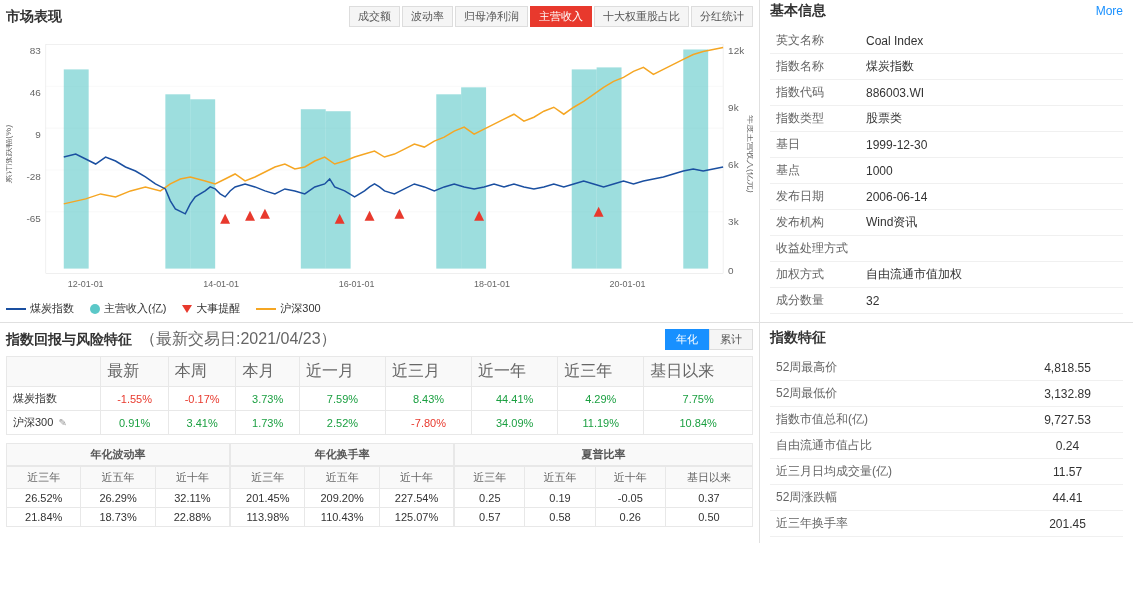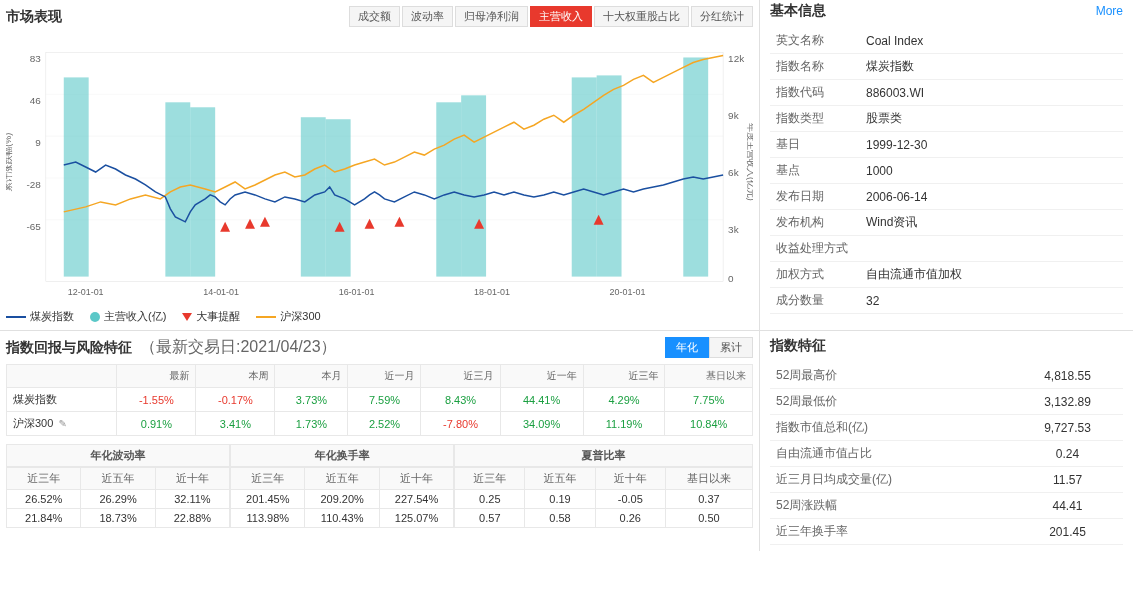--- a/index.html
+++ b/index.html
@@ -3,21 +3,21 @@
   <meta charset="utf-8">
   <style>
     * { box-sizing: border-box; margin: 0; padding: 0; }
     body { font-family: "Microsoft YaHei", "SimHei", Arial, sans-serif; font-size: 12px; background: #fff; color: #333; width: 1133px; }
     .main-container { display: flex; flex-direction: column; width: 1133px; }
     .top-section { display: flex; width: 100%; border-bottom: 1px solid #e0e0e0; }
     .bottom-section { display: flex; width: 100%; }
 
     
     .market-panel { width: 760px; border-right: 1px solid #e0e0e0; padding: 6px; }
-    .market-panel-header { display: flex; align-items: center; justify-content: space-between; margin-bottom: 20px; }
+    .market-panel-header { display: flex; align-items: center; justify-content: space-between; margin-bottom: 12px; }
     .market-panel-title { font-size: 14px; font-weight: bold; color: #333; }
     .tab-bar { display: flex; gap: 2px; }
     .tab-item { padding: 2px 8px; font-size: 11px; cursor: pointer; border: 1px solid #ddd; background: #f5f5f5; color: #555; }
     .tab-item.active { background: #e8392d; color: #fff; border-color: #e8392d; }
 
     
     .chart-container { position: relative; width: 100%; height: 260px; }
     .chart-svg { width: 100%; height: 100%; }
 
     
@@ -41,21 +41,21 @@
     
     .returns-panel { width: 760px; border-right: 1px solid #e0e0e0; padding: 6px; }
     .returns-header { display: flex; align-items: center; gap: 8px; margin-bottom: 6px; }
     .returns-title { font-size: 14px; font-weight: bold; color: #333; }
     .returns-date { font-size: 16px; color: #666; }
     .toggle-group { display: flex; margin-left: auto; }
     .toggle-btn { padding: 2px 10px; font-size: 11px; cursor: pointer; border: 1px solid #ddd; background: #f5f5f5; color: #555; }
     .toggle-btn.active { background: #1890ff; color: #fff; border-color: #1890ff; }
 
     .returns-table { width: 100%; border-collapse: collapse; margin-bottom: 8px; }
-    .returns-table th { background: #f9f9f9; padding: 4px 6px; font-size: 10px; font-weight: normal; color: #666; text-align: right; border: 1px solid #e8e8e8; }
+    .returns-table th { background: #f9f9f9; padding: 4px 6px; font-size: 16px; font-weight: normal; color: #666; text-align: left; border: 1px solid #e8e8e8; }
     .returns-table td { padding: 4px 6px; font-size: 11px; text-align: center; border: 1px solid #e8e8e8; }
     .returns-table td:first-child { text-align: left; font-weight: 500; }
     .negative { color: #e8392d; }
     .positive { color: #1a9f40; }
 
     .sub-tables { display: flex; gap: 0; }
     .sub-table-section { flex: 1; }
     .sub-table-title { font-size: 11px; color: #555; font-weight: bold; text-align: center; padding: 3px 0; background: #f9f9f9; border: 1px solid #e8e8e8; }
     .sub-table { width: 100%; border-collapse: collapse; }
     .sub-table th { background: #f9f9f9; padding: 3px 6px; font-size: 11px; font-weight: normal; color: #666; text-align: center; border: 1px solid #e8e8e8; }

